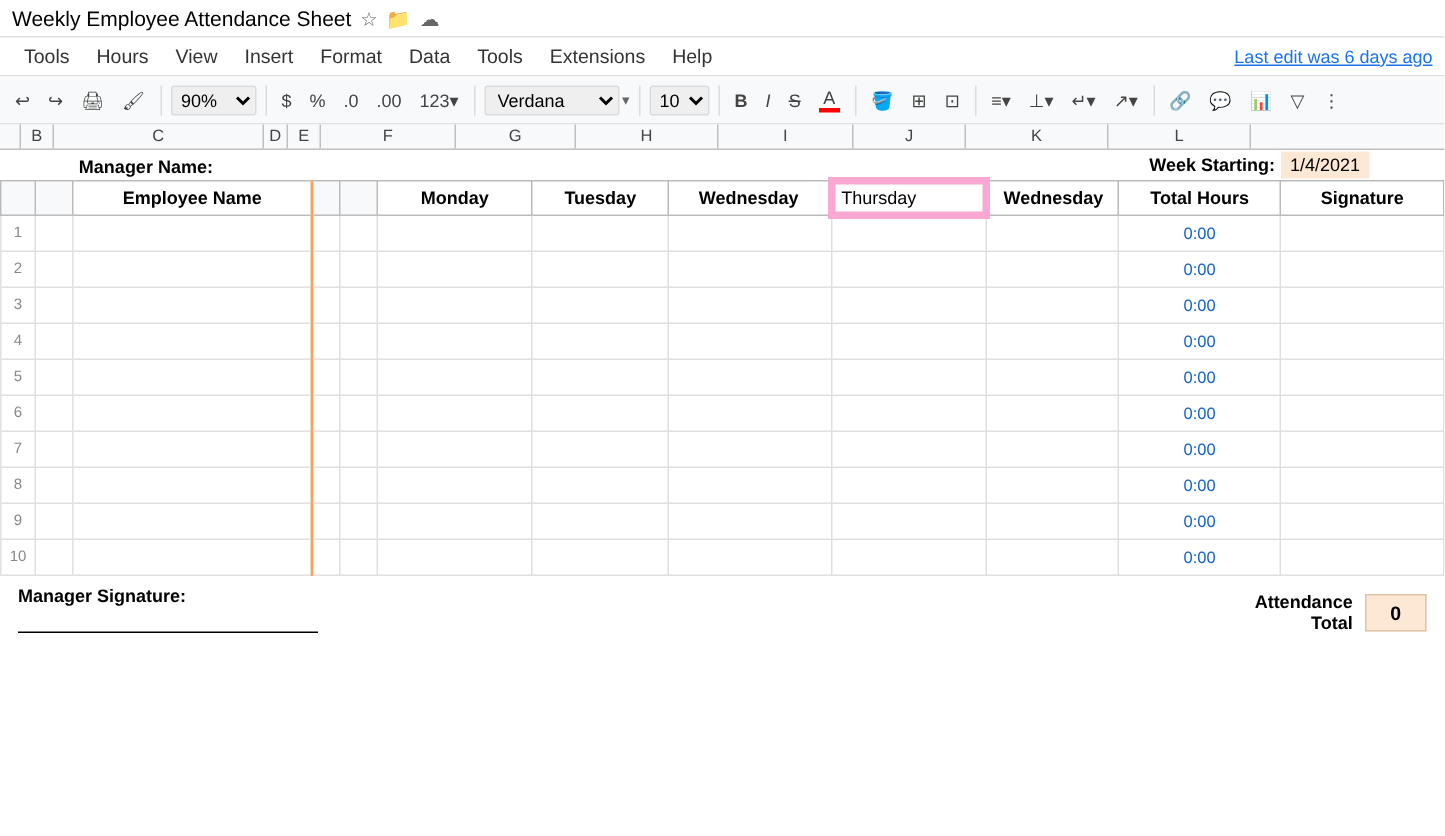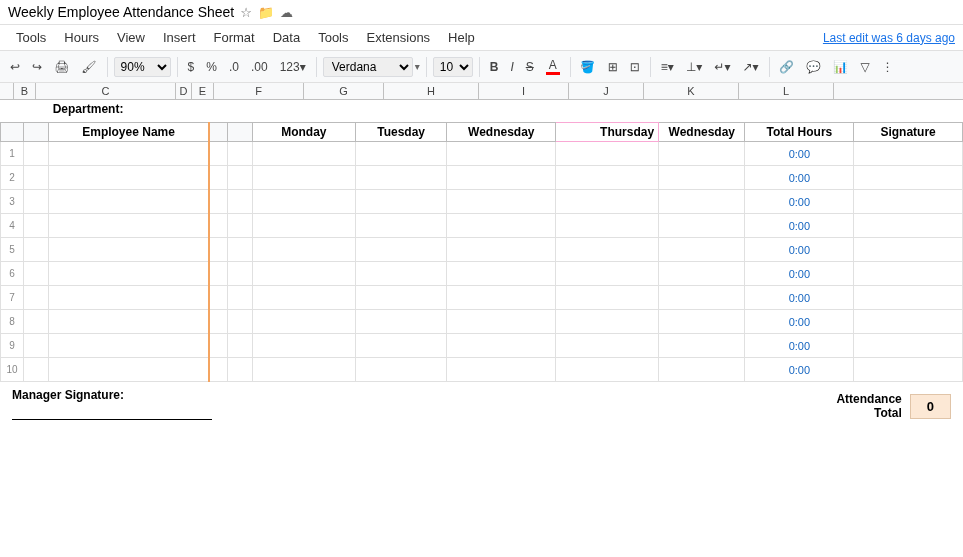--- a/index.html
+++ b/index.html
@@ -208,39 +208,47 @@
   <div class="col-hdr-cell cw-j">J</div>
   <div class="col-hdr-cell cw-k">K</div>
   <div class="col-hdr-cell cw-l">L</div>
 </div>
 
 <div id="spreadsheet">
   <table class="sheet">
 
     <tbody>
 
-
     <tr>
       <td class="cw-a" style="border:none;"></td>
       <td class="cw-b" style="border:none;"></td>
-      <td colspan="10" style="border:none; padding:2px 4px 6px 4px;">
-        <span class="info-label">Department:</span>
+      <td colspan="4" style="border:none; padding:4px 4px 2px 4px;">
+        <span class="info-label">Manager Name:</span>
       </td>
-    </tr>
+      <td colspan="2" style="border:none;"></td>
+      <td colspan="2" style="border:none;"></td>
+      <td style="border:none; text-align:right; font-weight:bold; padding-right:4px;">
+        <span>Week Starting:</span>
+      </td>
+      <td style="border:none; padding:0;">
+        <span class="week-start-val">1/4/2021</span>
+      </td>
+    </tr>
+
 
     <tr class="header-row">
       <td class="cw-a" style="border:1px solid #bbb; background:#f8f9fa;"></td>
       <td class="cw-b" style="border:1px solid #bbb; background:#f8f9fa;"></td>
       <td class="cw-c emp-name-hdr" style="font-weight:bold; text-align:center; border:1px solid #bbb; border-right:2px solid #f4a460;">Employee Name</td>
       <td class="cw-d" style="border:1px solid #bbb; background:#f8f9fa;"></td>
       <td class="cw-e" style="border:1px solid #bbb; background:#f8f9fa;"></td>
       <td class="cw-f" style="font-weight:bold; text-align:center; border:1px solid #bbb;">Monday</td>
       <td class="cw-g" style="font-weight:bold; text-align:center; border:1px solid #bbb;">Tuesday</td>
       <td class="cw-h" style="font-weight:bold; text-align:center; border:1px solid #bbb;">Wednesday</td>
-      <td class="cw-i" style="font-weight:bold; text-align:right; border:1px solid #f9a8d4;">Thursday</td>
+      <td class="cw-i" style="font-weight:normal; text-align:left; border:5px solid #f9a8d4;">Thursday</td>
       <td class="cw-j" style="font-weight:bold; text-align:center; border:1px solid #bbb;">Wednesday</td>
       <td class="cw-k" style="font-weight:bold; text-align:center; border:1px solid #bbb;">Total Hours</td>
       <td class="cw-l" style="font-weight:bold; text-align:center; border:1px solid #bbb;">Signature</td>
     </tr>
 
     <tr class="data-row">
       <td class="cw-a" style="border:1px solid #e0e0e0; text-align:center; font-size:10px; color:#888;">1</td>
       <td class="cw-b" style="border:1px solid #e0e0e0;"></td>
       <td class="cw-c emp-col" style="border:1px solid #e0e0e0; border-right:2px solid #f4a460;"></td>
       <td class="cw-d" style="border:1px solid #e0e0e0;"></td>

